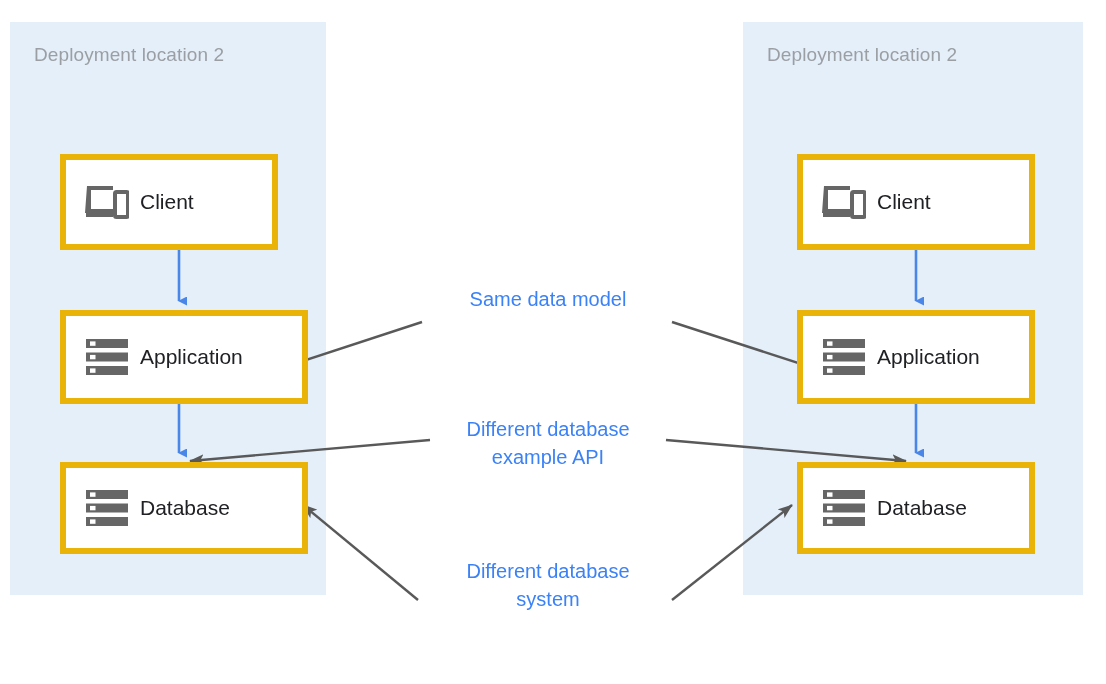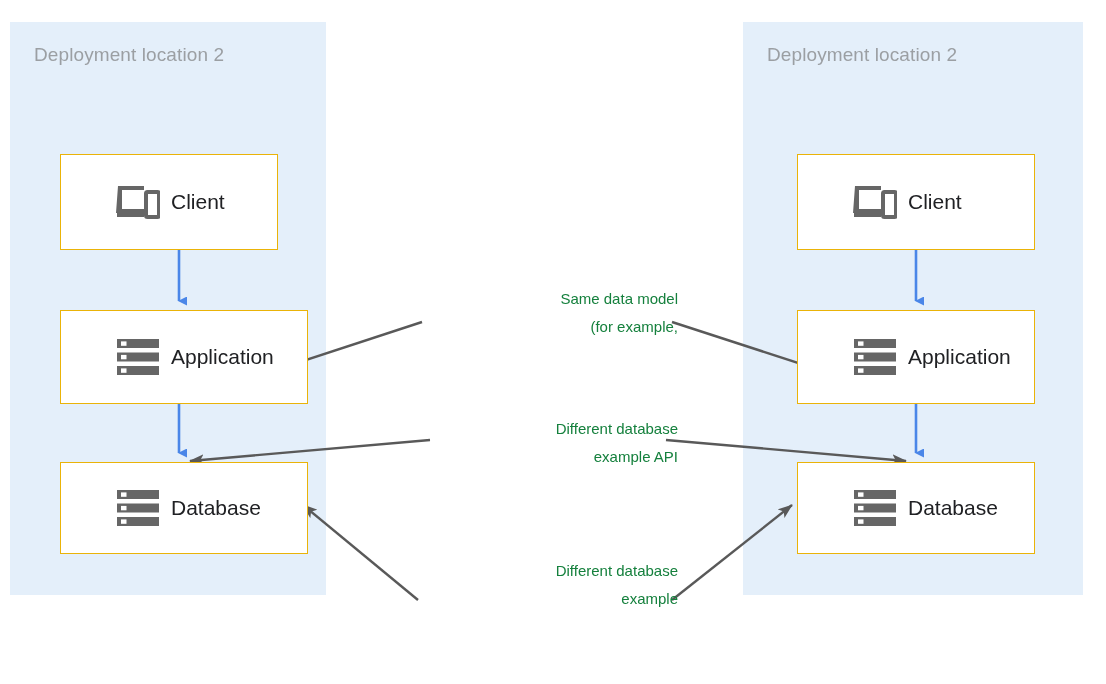--- a/index.html
+++ b/index.html
@@ -31,25 +31,24 @@
     left: 24px;
     top: 22px;
     font-size: 19px;
     color: #9b9fa3;
     letter-spacing: 0.1px;
     white-space: nowrap;
   }
   .node {
     position: absolute;
     background: #ffffff;
-    border: 1px solid #eab308;
+    border: 6px solid #eab308;
     box-sizing: border-box;
     display: flex;
     align-items: center;
-    padding-left: 36px;
   }
   .node-icon {
     flex: 0 0 auto;
     width: 46px;
     height: 40px;
     margin-left: 18px;
     margin-right: 10px;
     display: flex;
     align-items: center;
     justify-content: center;
@@ -63,24 +62,24 @@
   #node-client-1 { left: 60px; top: 154px; width: 218px; height: 96px; }
   #node-app-1    { left: 60px; top: 310px; width: 248px; height: 94px; }
   #node-db-1     { left: 60px; top: 462px; width: 248px; height: 92px; }
   
   #node-client-2 { left: 797px; top: 154px; width: 238px; height: 96px; }
   #node-app-2    { left: 797px; top: 310px; width: 238px; height: 94px; }
   #node-db-2     { left: 797px; top: 462px; width: 238px; height: 92px; }
 
   .annotation {
     position: absolute;
-    text-align: right;
-    font-size: 15px;
+    text-align: center;
+    font-size: 20px;
     line-height: 28px;
-    color: #15803d;
+    color: #3b82f6;
     width: 260px;
   }
   #ann-data-model { left: 418px; top: 285px; }
   #ann-db-api     { left: 418px; top: 415px; }
   #ann-db-system  { left: 418px; top: 557px; }
 
   svg.overlay {
     position: absolute;
     left: 0; top: 0;
     width: 1106px;
@@ -218,26 +217,25 @@
         <rect x="4" y="15.9" width="5.5" height="4.4" fill="#ffffff"></rect>
         <rect x="0" y="27" width="42" height="9" fill="#666666"></rect>
         <rect x="4" y="29.4" width="5.5" height="4.4" fill="#ffffff"></rect>
       </svg>
     </span>
     <span class="node-label">Database</span>
   </div>
 
   <div class="annotation" id="ann-data-model">
     <div>Same data model</div>
-    <div>(for example,</div>
   </div>
 
   <div class="annotation" id="ann-db-api">
     <div>Different database</div>
     <div>example API</div>
   </div>
 
   <div class="annotation" id="ann-db-system">
     <div>Different database</div>
-    <div>example</div>
+    <div>system</div>
   </div>
 
 </div>
 
 </body></html>

